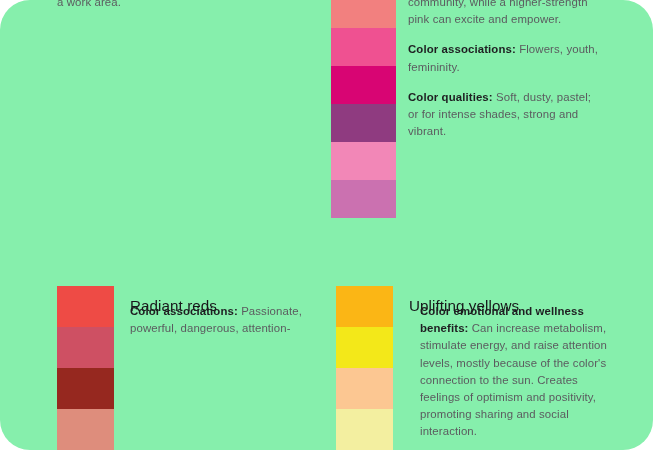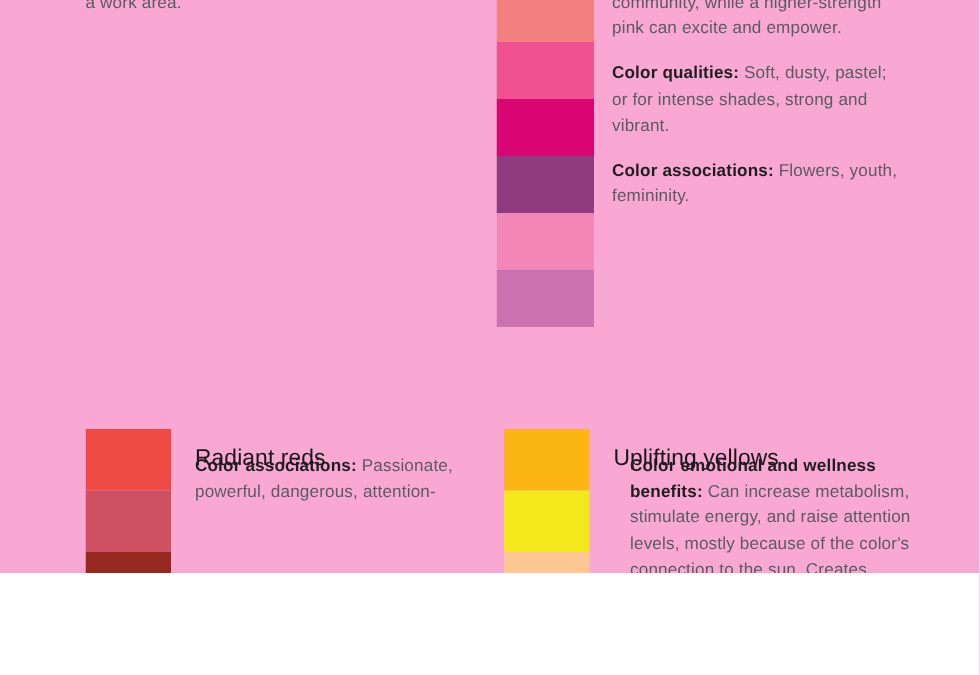--- a/index.html
+++ b/index.html
@@ -7,23 +7,24 @@
     margin: 0;
     padding: 0;
     background: #ffffff;
   }
   body {
     font-family: "Liberation Sans", sans-serif;
   }
   .page {
     position: relative;
     width: 653px;
-    height: 382px;
-    background: #f9a8d4;
+    height: 450px;
+    background: #86efac;
     overflow: hidden;
+    border-radius: 30px;
   }
 
   
   .body-text {
     position: absolute;
     color: #5b5b5f;
     font-size: 11.4px;
     line-height: 17.2px;
     font-family: "Liberation Sans", sans-serif;
     letter-spacing: 0.01em;
@@ -94,22 +95,22 @@
     <div class="swatch first" style="background: rgb(242, 128, 127);"></div>
     <div class="swatch" style="background: rgb(239, 81, 145);"></div>
     <div class="swatch" style="background: rgb(216, 5, 115);"></div>
     <div class="swatch" style="background: rgb(143, 59, 128);"></div>
     <div class="swatch" style="background: rgb(242, 135, 183);"></div>
     <div class="swatch" style="background: rgb(203, 113, 176);"></div>
   </div>
 
   <div class="body-text" id="pink-text">
       <p><span>community, while a higher-strength pink can excite and empower.</span></p>
+      <p><span class="lead">Color associations:</span><span> Flowers, youth, femininity.</span></p>
       <p><span class="lead">Color qualities:</span><span> Soft, dusty, pastel; or for intense shades, strong and vibrant.</span></p>
-      <p><span class="lead">Color associations:</span><span> Flowers, youth, femininity.</span></p>
     </div>
 
   <div class="swatch-col" id="red-swatches">
     <div class="swatch" style="background: rgb(238, 75, 69);"></div>
     <div class="swatch" style="background: rgb(206, 80, 99);"></div>
     <div class="swatch" style="background: rgb(150, 40, 31);"></div>
     <div class="swatch" style="background: rgb(222, 141, 124);"></div>
 
   </div>
   <h2 class="section-heading" id="reds-heading">Radiant reds</h2>

